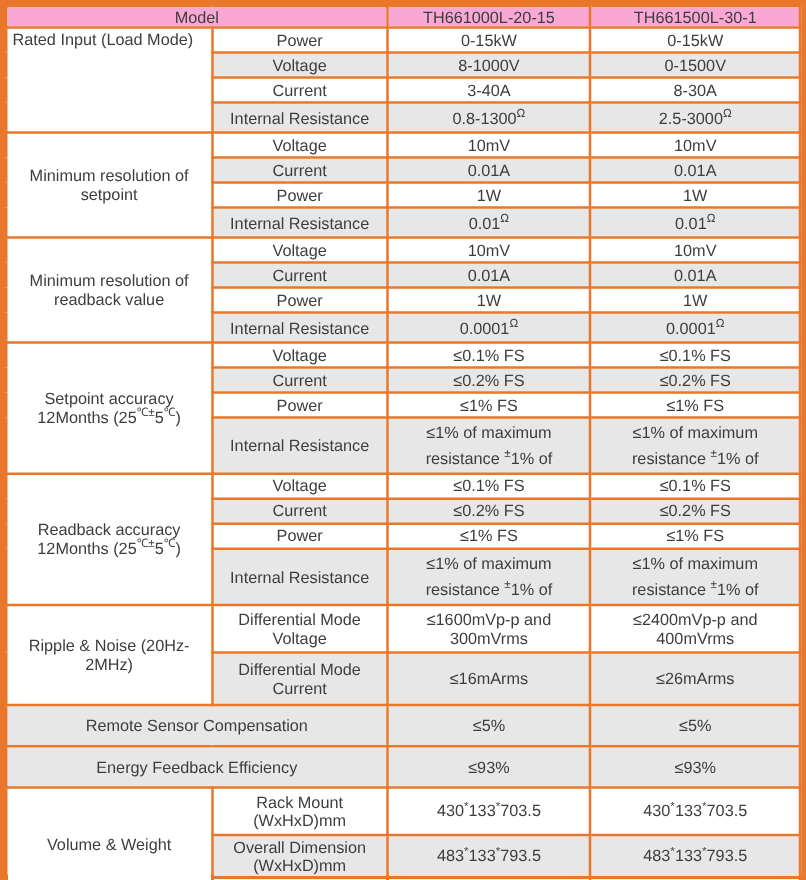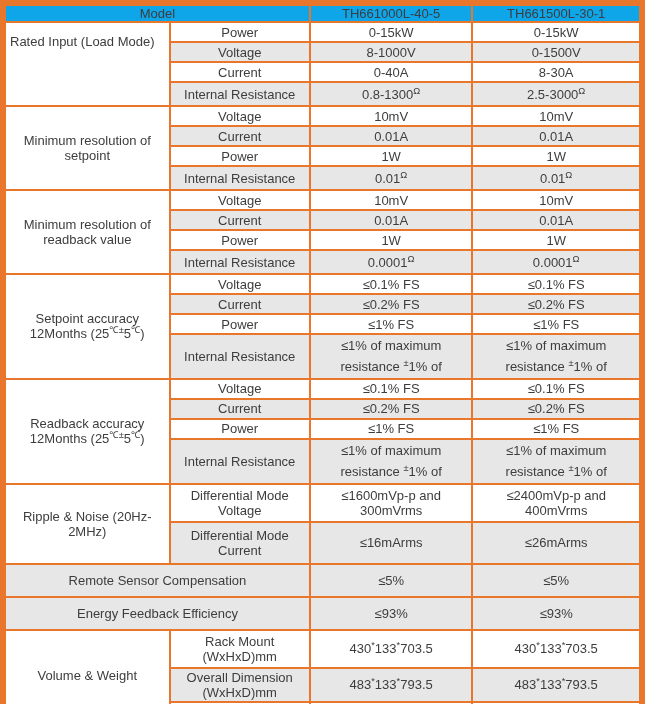--- a/index.html
+++ b/index.html
@@ -19,23 +19,23 @@
   }
   td{
     border:2px solid #E8762B;
     text-align:center;
     vertical-align:middle;
     padding:0 2px;
     white-space:pre-line;
     overflow:hidden;
     background:#ffffff;
   }
-  td.p{background:#0ea5e9;}   
+  td.p{background:#f9a8d4;}   
   td.g{background:#E7E7E7;}   
-  td.tl{text-align:left;vertical-align:top;padding:11px 4px;}
+  td.tl{text-align:left;vertical-align:top;padding:1px 4px;}
   td.loose{line-height:1.65;margin-left:42px;}
   sup{font-size:0.72em;line-height:0;}
   tr.h17{height:17px;} tr.h19{height:33px;} tr.h20{height:20px;}
   tr.h21{height:21px;} tr.h24{height:24px;} tr.h34{height:34px;}
   tr.h38{height:38px;} tr.h40{height:40px;} tr.h42{height:42px;}
 </style>
 </head>
 <body>
 
 <div class="frame">
@@ -43,38 +43,38 @@
 <colgroup>
   <col style="width:163px">
         <col style="width:139px">
         <col style="width:161px">
         <col style="width:166px">
 </colgroup>
 <tbody>
 
   <tr class="h17">
     <td colspan="2" class="p">Model</td>
-    <td class="p">TH661000L-40-5</td>
+    <td class="p">TH661000L-20-15</td>
     <td class="p">TH661500L-30-1</td>
   </tr>
 
   <tr class="h20">
     <td rowspan="4" class="tl">Rated Input (Load Mode)</td>
     <td>Power</td>
     <td>0-15kW</td>
     <td>0-15kW</td>
   </tr>
   <tr class="h20">
     <td class="g">Voltage</td>
     <td class="g">8-1000V</td>
     <td class="g">0-1500V</td>
   </tr>
   <tr class="h20">
     <td>Current</td>
-    <td>0-40A</td>
+    <td>3-40A</td>
     <td>8-30A</td>
   </tr>
   <tr class="h24">
     <td class="g">Internal Resistance</td>
     <td class="g">0.8-1300<sup>Ω</sup></td>
     <td class="g">2.5-3000<sup>Ω</sup></td>
   </tr>
 
   <tr class="h20">
     <td rowspan="4">Minimum resolution of

